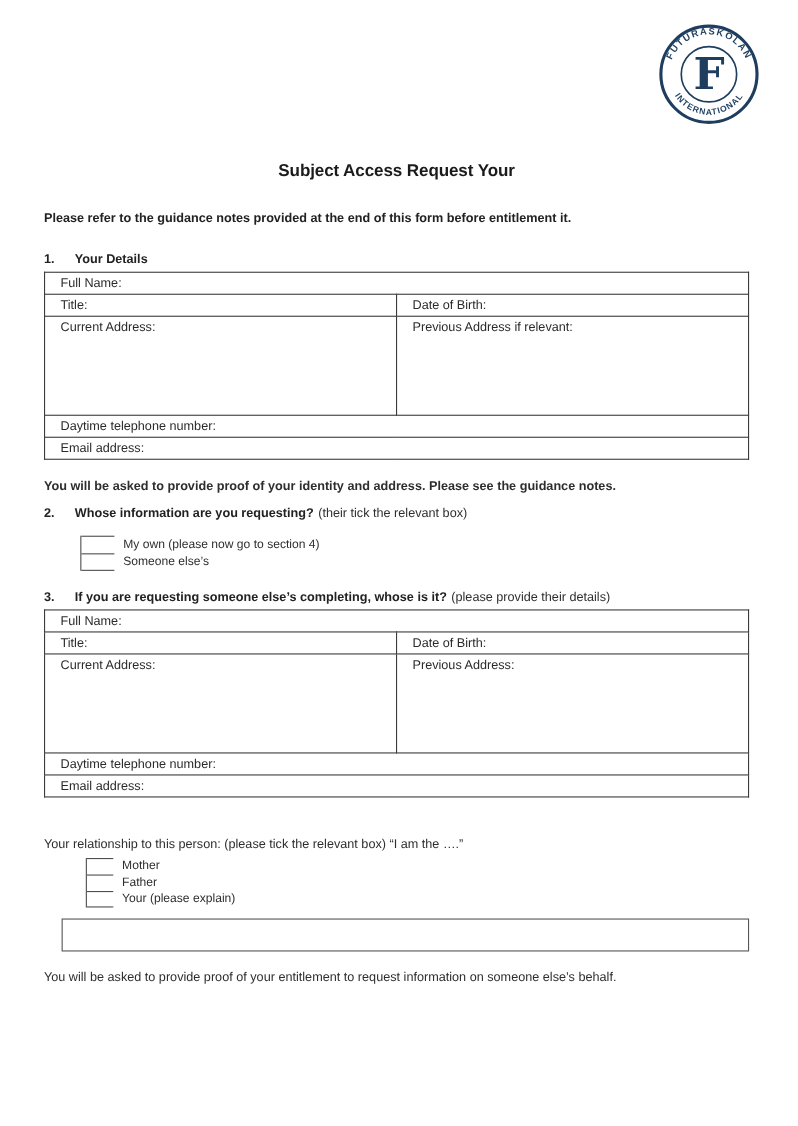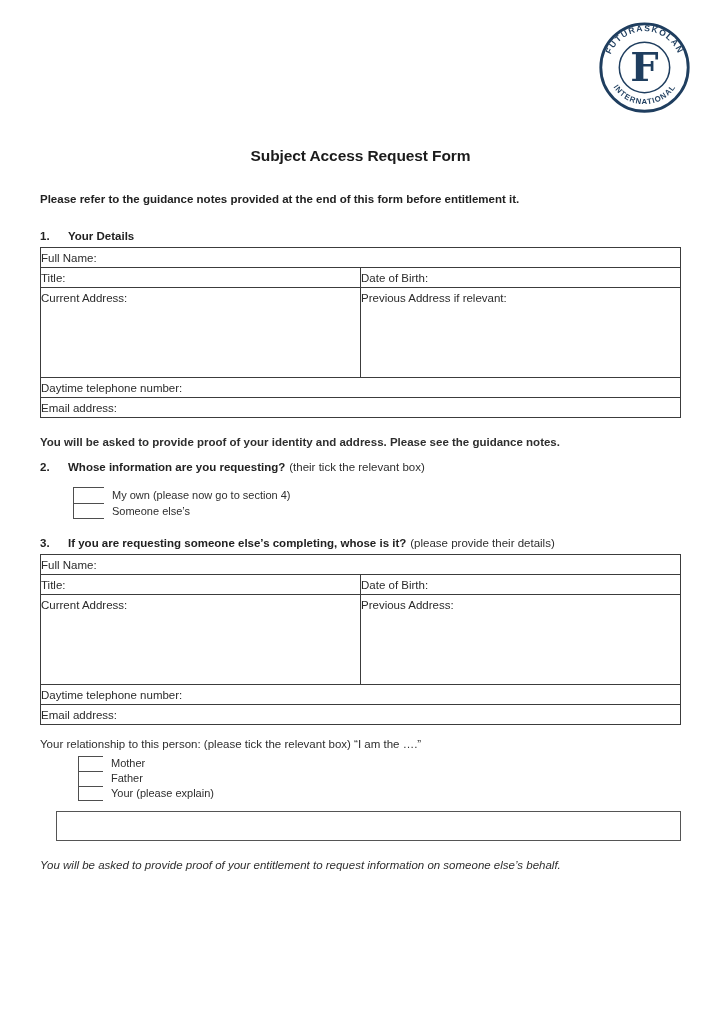--- a/index.html
+++ b/index.html
@@ -16,44 +16,44 @@
   .note-bold { margin-top:27px; font-size:11.5px; font-weight:bold; line-height:14px; color:#222; }
   .plain-note { font-size:11.5px; line-height:14px; color:#2e2e2e; }
 
   .sec-heading { display:flex; font-size:11.5px; font-weight:bold; line-height:14px; color:#222; }
   .sec-num { width:28px; flex:none; }
   .hint { font-weight:normal; margin-left:4px; color:#2e2e2e; }
 
   table.form { border-collapse:collapse; width:641px; margin-top:4px; table-layout:fixed; }
   table.form td {
     border:1.5px solid #3c3c3c; font-size:11.5px; line-height:14px;
-    padding:3px 0 2px; vertical-align:top; color:#2b2b2b;
+    padding:3px 14px 2px; vertical-align:top; color:#2b2b2b;
   }
   table.form tr.addr td { height:90px; }
   .t1 { margin-top:4px; }
   .t2 { margin-top:16px; }
 
   .identity-note { margin-top:17px;font-weight:bold; }
   .s2-heading { margin-top:11px; }
   .s3-heading { margin-top:17px; }
 
   .cbgroup { display:flex; margin-top:13px; margin-left:33px; }
   .cbcol { border-left:1.5px solid #4e4e4e; }
   .cbbox { width:30px; height:16px; border-top:1.5px solid #4e4e4e; }
   .cbbox:last-child { border-bottom:1.5px solid #4e4e4e; }
   .cblabels { margin-left:8px; }
   .cblabels div { height:16px; line-height:17px; font-size:11px; color:#2e2e2e; }
 
   .cbgroup.sm { margin-top:5px; margin-left:38px; }
   .cbgroup.sm .cbbox { width:24px; height:15px; }
   .cbgroup.sm .cblabels div { height:15px; line-height:15.5px; }
 
-  .relationship-prompt { margin-top:12px; }
+  .relationship-prompt { margin-top:36px; }
   .explain-box { margin-left:16px; margin-top:10px; width:625px; height:30px; border:1.6px solid #555; background:#fff; }
-  .entitlement-note { margin-top:17px;font-style:italic; }
+  .entitlement-note { margin-top:17px; }
 </style>
 </head>
 <body>
 
 <div class="page">
 
   <svg class="logo" width="95" height="95" viewBox="0 0 100 100">
     <defs>
       <path id="arcTop" d="M 13,60 A 38.3,38.3 0 1 1 87,60"></path>
       <path id="arcBottom" d="M 14,64 A 38.6,38.6 0 0 0 86,64"></path>
@@ -64,21 +64,21 @@
       <textPath href="#arcTop" startOffset="50%" text-anchor="middle">FUTURASKOLAN</textPath>
     </text>
     <text font-family="Liberation Sans, DejaVu Sans, sans-serif" font-size="8.2" font-weight="bold" letter-spacing="0.9" fill="#1f3e5f">
       <textPath href="#arcBottom" startOffset="50%" text-anchor="middle">INTERNATIONAL</textPath>
     </text>
     <text x="50" y="64" font-family="DejaVu Serif, Liberation Serif, serif" font-weight="bold" font-size="42" text-anchor="middle" fill="#1f3e5f">F</text>
   </svg>
 
   <div class="content">
 
-    <div class="title">Subject Access Request Form</div>
+    <div class="title">Subject Access Request Your</div>
 
     <div class="note-bold">Please refer to the guidance notes provided at the end of this form before entitlement it.</div>
 
     <div class="sec-heading" style="margin-top:23px;">
       <span class="sec-num">1.</span>
       <span>Your Details</span>
     </div>
 
     <table class="form t1">
       <tbody>

